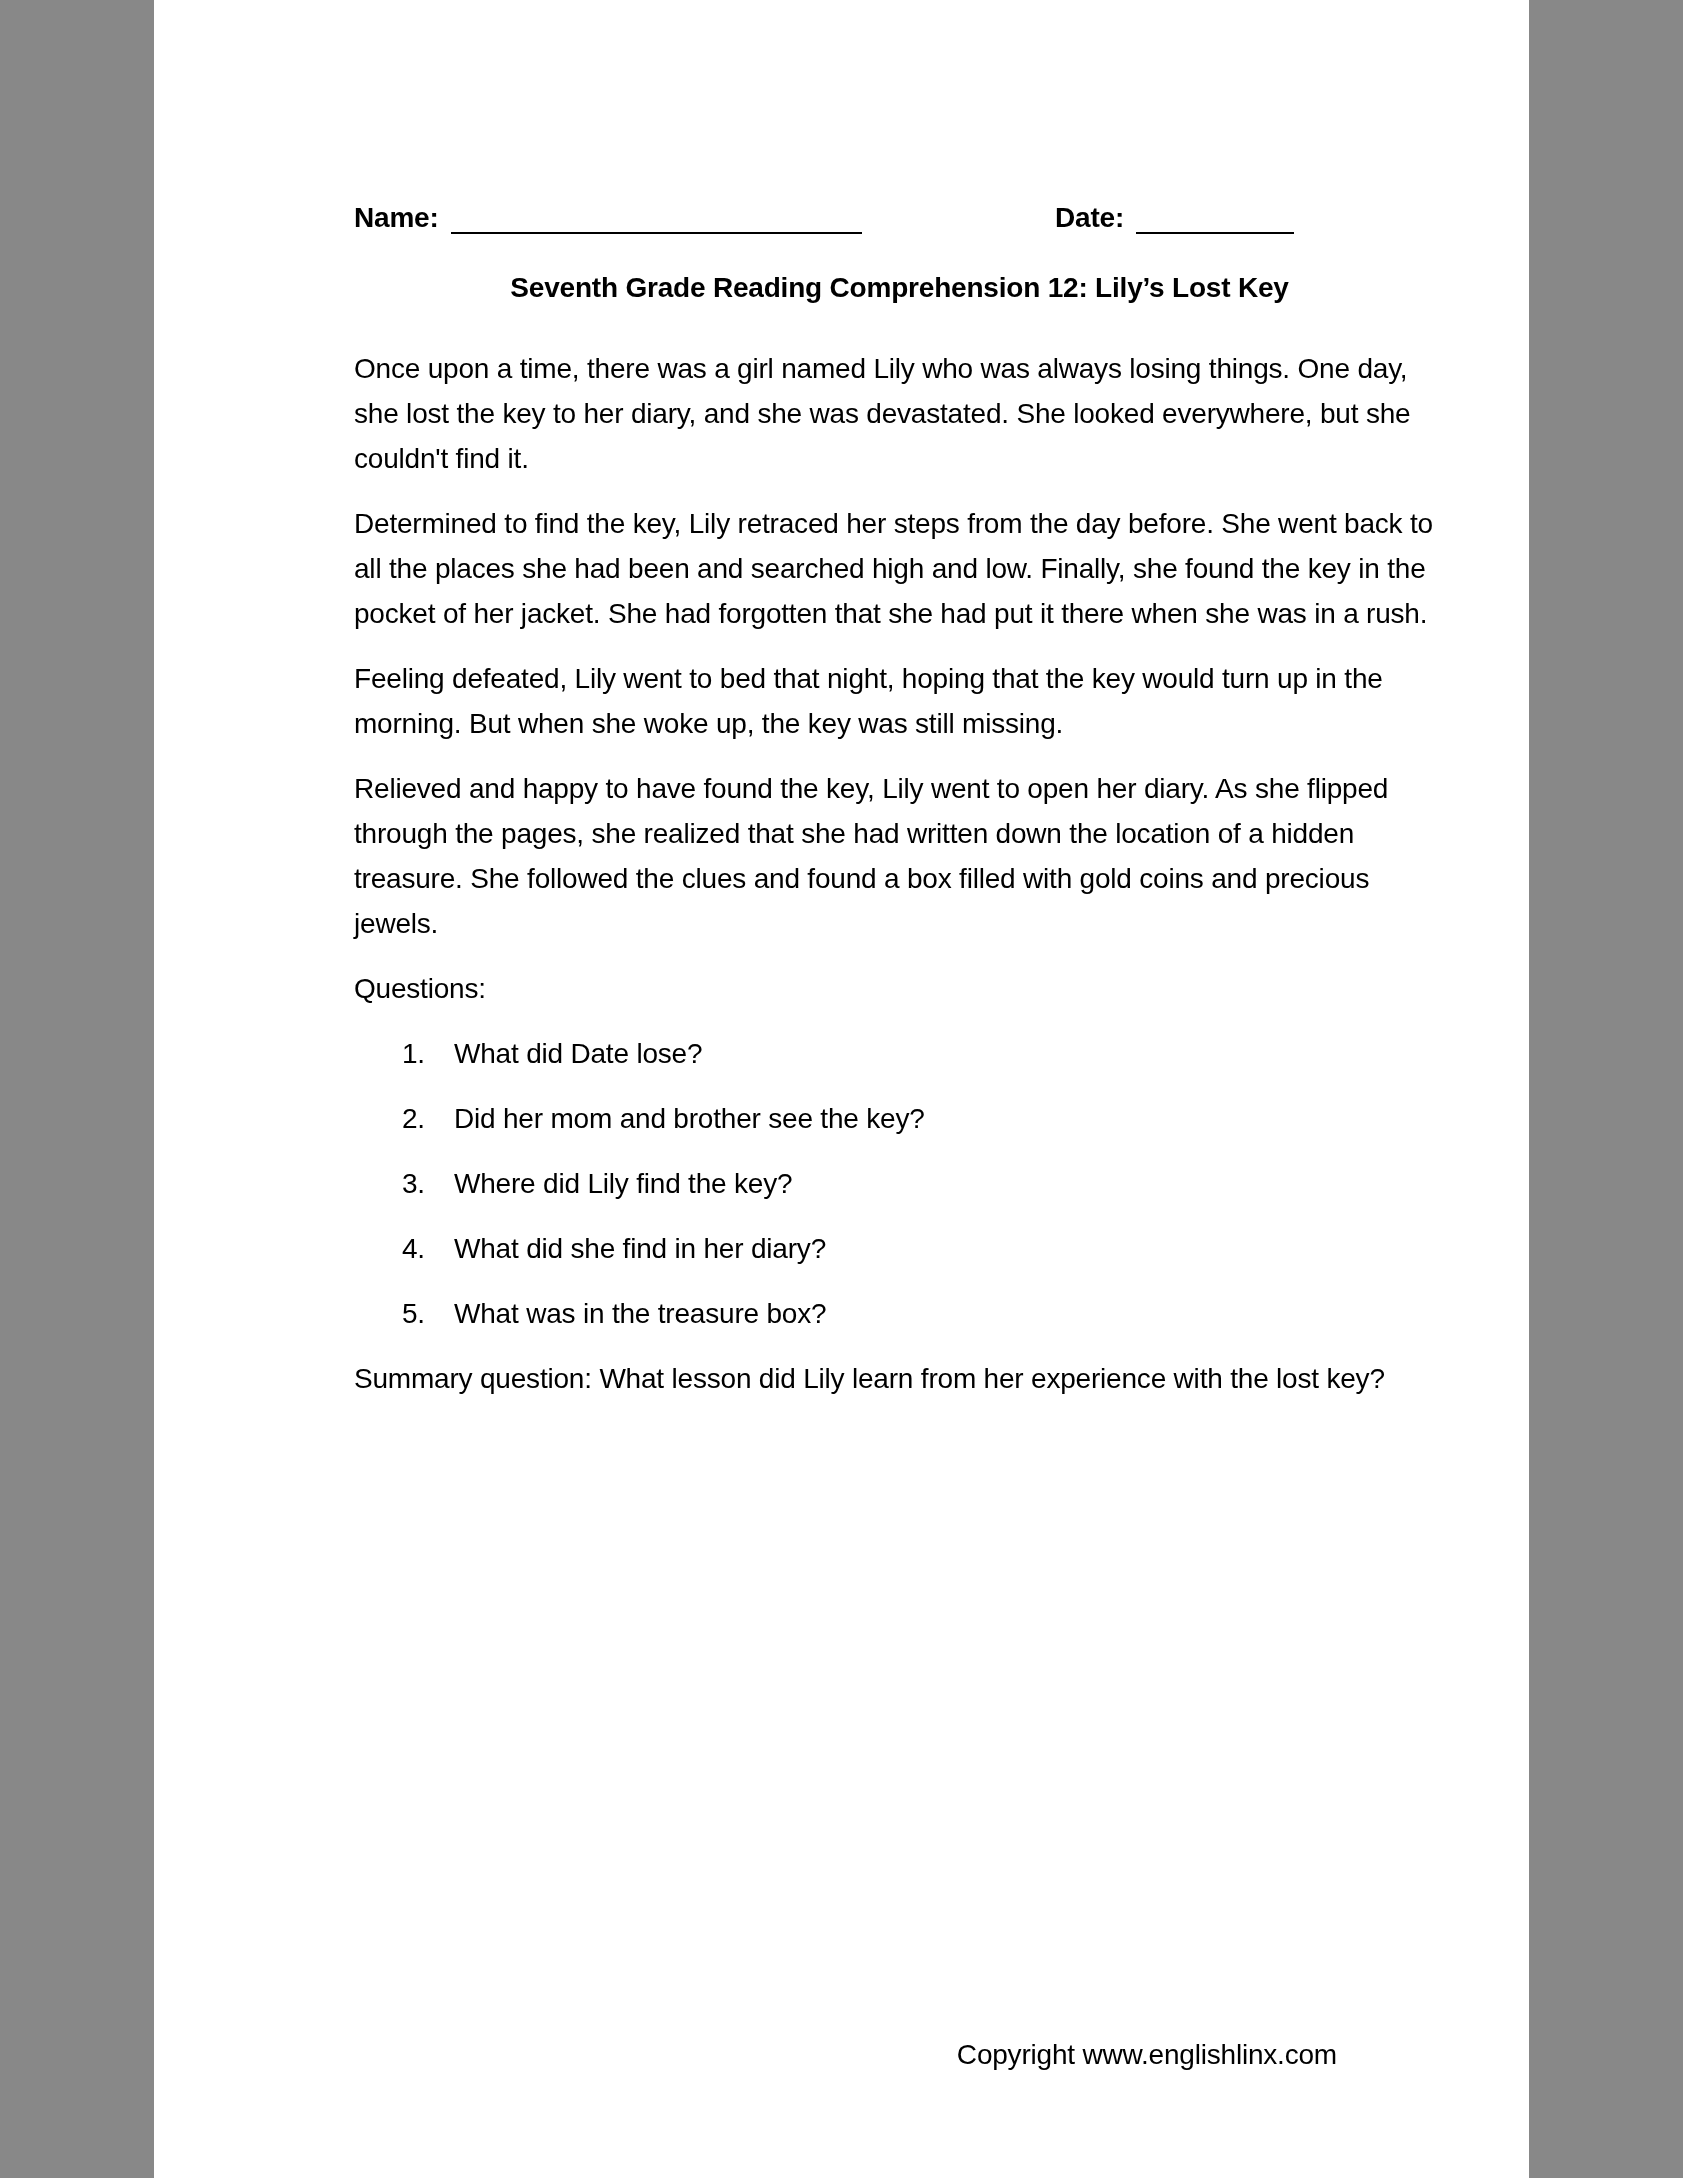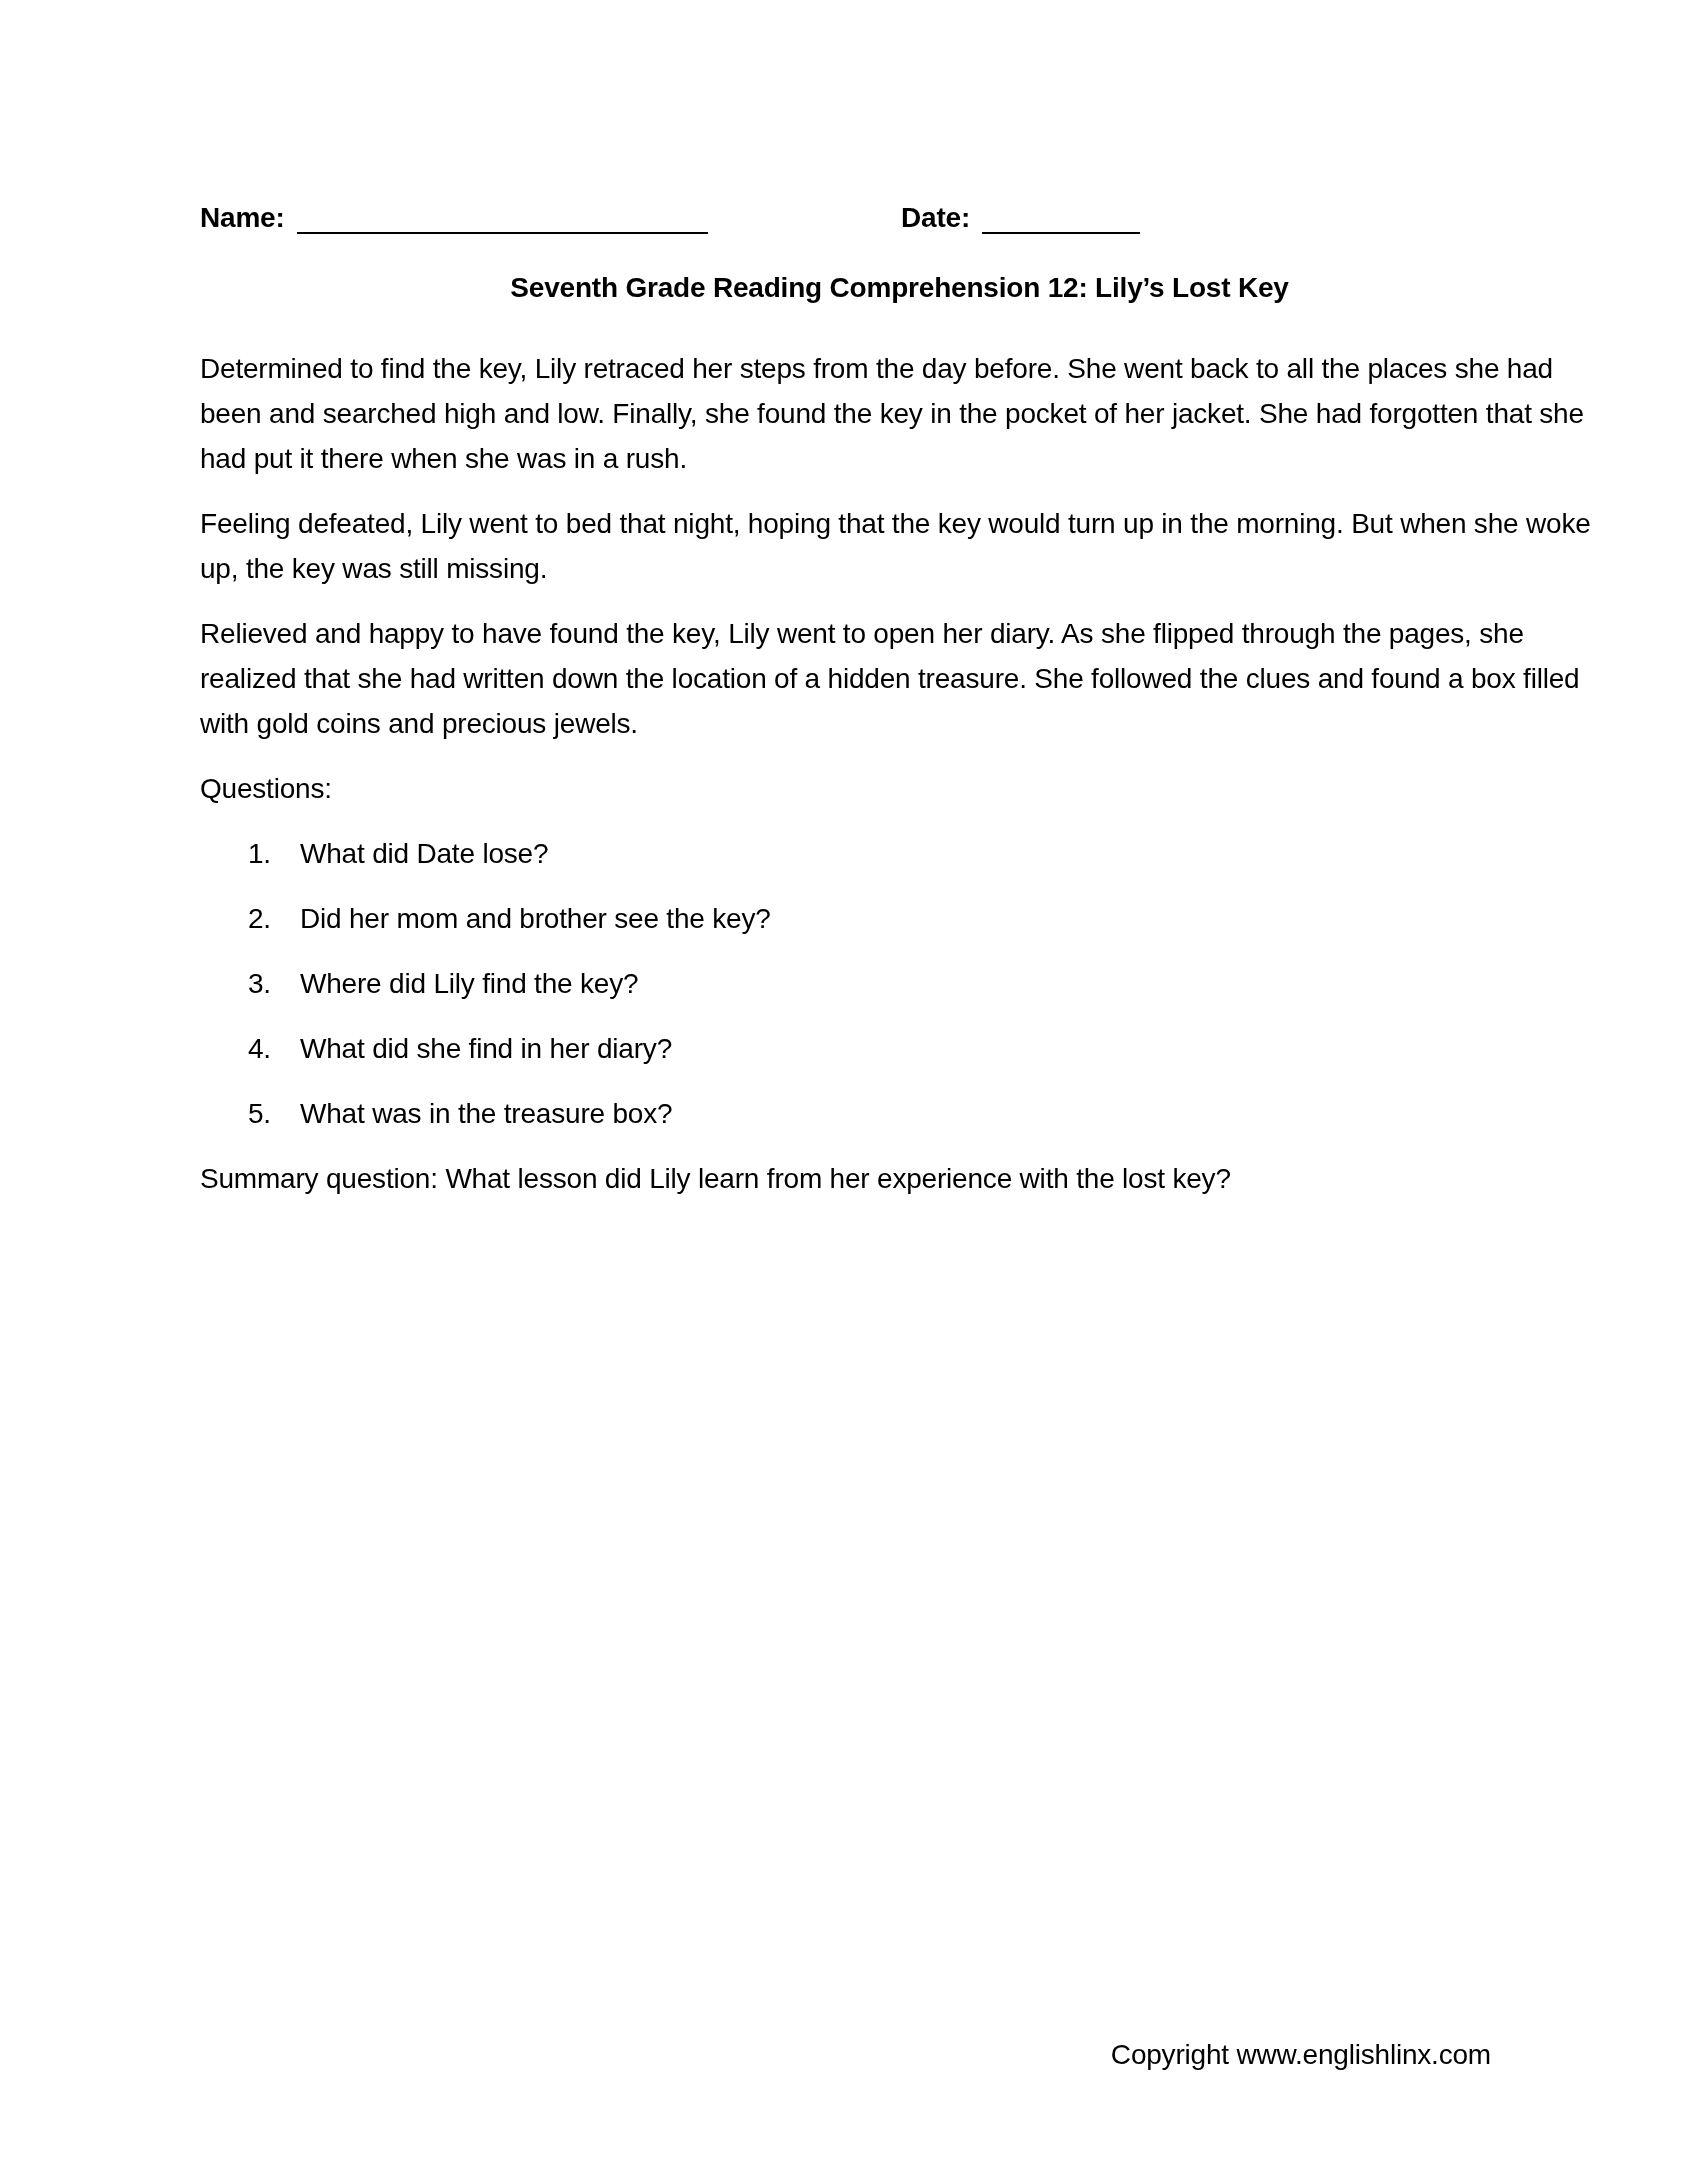--- a/index.html
+++ b/index.html
@@ -1,18 +1,18 @@
 <!DOCTYPE html>
 <html><head>
 <meta charset="utf-8">
 <style>
   html,body{margin:0;padding:0;background:#888;}
   .page{
     position:relative;
-    width:1683px;
+    width:1375px;
     height:2178px;
     margin:0 auto;
     background:#ffffff;
     font-family:"Liberation Sans", sans-serif;
     color:#000;
     box-sizing:border-box;
     padding:195px 84px 0 200px;
     font-size:28px;
     letter-spacing:-0.2px;
     line-height:45px;
@@ -74,20 +74,21 @@
 
   <div class="hdr-row">
     <span>Name:</span><span class="blank blank-name"></span>
     <span class="date-group">
       <span>Date:</span><span class="blank blank-date"></span>
     </span>
   </div>
 
   <div class="title">Seventh Grade Reading Comprehension 12: Lily’s Lost Key</div>
 
+  <p class="para">Once upon a time, there was a girl named Lily who was always losing things. One day, she lost the key to her diary, and she was devastated. She looked everywhere, but she couldn't find it.</p>
   <p class="para">Determined to find the key, Lily retraced her steps from the day before. She went back to all the places she had been and searched high and low. Finally, she found the key in the pocket of her jacket. She had forgotten that she had put it there when she was in a rush.</p>
   <p class="para">Feeling defeated, Lily went to bed that night, hoping that the key would turn up in the morning. But when she woke up, the key was still missing.</p>
   <p class="para">Relieved and happy to have found the key, Lily went to open her diary. As she flipped through the pages, she realized that she had written down the location of a hidden treasure. She followed the clues and found a box filled with gold coins and precious jewels.</p>
 
   <p class="para">Questions:</p>
 
   <ol class="q-list">
     <li class="q-item">
       <span class="q-num">1.</span>
       <span>What did Date lose?</span>

